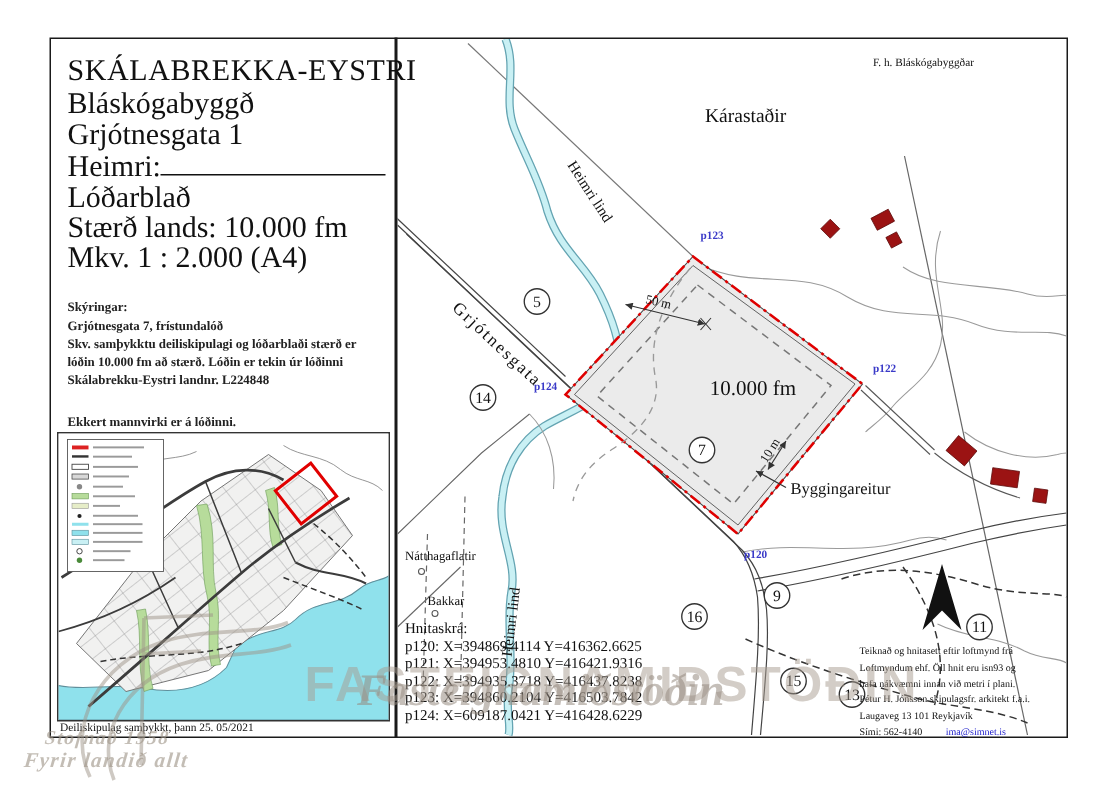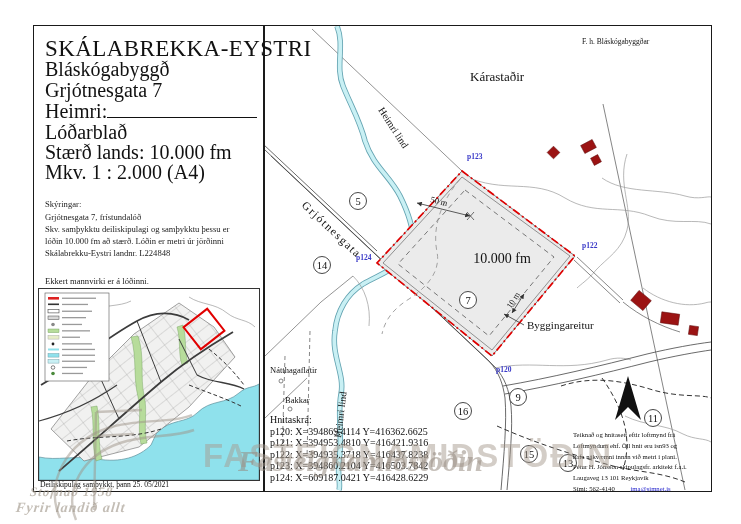--- a/index.html
+++ b/index.html
@@ -3,24 +3,24 @@
 <meta charset="utf-8">
 <style>
   html,body{margin:0;padding:0;background:#fff;}
   #page{position:relative;width:741px;height:524px;background:#fff;overflow:hidden;
         font-family:"Liberation Serif",serif;color:#111;}
   .abs{position:absolute;}
   #frame{left:33px;top:25px;width:679px;height:467px;border:1.5px solid #1a1a1a;box-sizing:border-box;}
   #divider{left:263px;top:25px;width:2px;height:467px;background:#1a1a1a;}
   
   .t-line{left:45px;white-space:nowrap;font-size:20px;}
-  .t-big{font-size:23px;letter-spacing:.4px;}
+  .t-big{font-size:20px;letter-spacing:.4px;}
   .landnr-line{display:inline-block;width:150px;border-bottom:1.2px solid #111;height:14px;}
   
-  .n-line{left:45px;white-space:nowrap;font-size:8.6px;color:#222;}
+  .n-line{left:45px;white-space:nowrap;font-size:8.6px;color:#222;font-weight:bold;}
   
   #inset{left:38px;top:288px;width:220px;height:191px;border:1px solid #333;box-sizing:content-box;background:#fff;}
   #inset-caption{left:40px;top:480px;font-size:7.6px;white-space:nowrap;}
   
   #mapsvg{left:265px;top:26px;}
   svg text{font-family:"Liberation Serif",serif;fill:#111;}
   .plabel{fill:#3a3ac8;font-weight:bold;font-size:7.5px;}
   .circnum{font-size:10.5px;}
   
   #hnit{left:270px;top:414px;font-size:10px;line-height:11.6px;white-space:nowrap;}
@@ -40,30 +40,30 @@
 </head>
 <body>
 
 <div id="page">
 
   <div id="frame" class="abs"></div>
   <div id="divider" class="abs"></div>
 
   <div class="abs t-line t-big" style="top:36px">SKÁLABREKKA-EYSTRI</div>
   <div class="abs t-line" style="top:58px">Bláskógabyggð</div>
-  <div class="abs t-line" style="top:79px">Grjótnesgata 7</div>
+  <div class="abs t-line" style="top:79px">Grjótnesgata 1</div>
   <div class="abs t-line" style="top:100px"><span>Heimri:</span><span class="landnr-line"></span></div>
   <div class="abs t-line" style="top:121px">Lóðarblað</div>
   <div class="abs t-line" style="top:141px">Stærð lands: 10.000 fm</div>
   <div class="abs t-line" style="top:161px">Mkv. 1 : 2.000 (A4)</div>
 
   <div class="abs n-line" style="top:199px">Skýringar:</div>
   <div class="abs n-line" style="top:212px">Grjótnesgata 7, frístundalóð</div>
-  <div class="abs n-line" style="top:224px">Skv. samþykktu deiliskipulagi og samþykktu þessu er</div>
-  <div class="abs n-line" style="top:236px">lóðin 10.000 fm að stærð.   Lóðin er metri úr jörðinni</div>
+  <div class="abs n-line" style="top:224px">Skv. samþykktu deiliskipulagi og lóðarblaði stærð er</div>
+  <div class="abs n-line" style="top:236px">lóðin 10.000 fm að stærð.   Lóðin er tekin úr lóðinni</div>
   <div class="abs n-line" style="top:248px">Skálabrekku-Eystri landnr. L224848</div>
   <div class="abs n-line" style="top:276px">Ekkert mannvirki er á lóðinni.</div>
 
   <svg id="inset" class="abs" width="220" height="191" viewBox="0 0 220 191">
     <g>
       <rect x="0" y="0" width="220" height="191" fill="#ffffff"></rect>
       <path d="M 118,143 C 132,130 148,134 158,124 C 172,110 186,116 200,104 C 208,97 214,99 220,95 L 220,191 L 0,191 L 0,168 C 18,172 36,166 58,170 C 82,174 100,168 112,156 Z" fill="#8fe1ec" stroke="#5f8f9b" stroke-width="0.7"></path>
       <ellipse cx="40" cy="16" rx="5" ry="3" fill="#8fe1ec" stroke="#5f8f9b" stroke-width="0.5"></ellipse>
       <ellipse cx="60" cy="9" rx="3" ry="2" fill="#8fe1ec" stroke="#5f8f9b" stroke-width="0.5"></ellipse>
       <path d="M 8,32 C 24,24 40,30 54,22 C 66,15 80,18 92,12 M 150,8 C 162,16 176,14 188,24 C 198,32 208,30 216,38" fill="none" stroke="#8a8a8a" stroke-width="0.6"></path>

